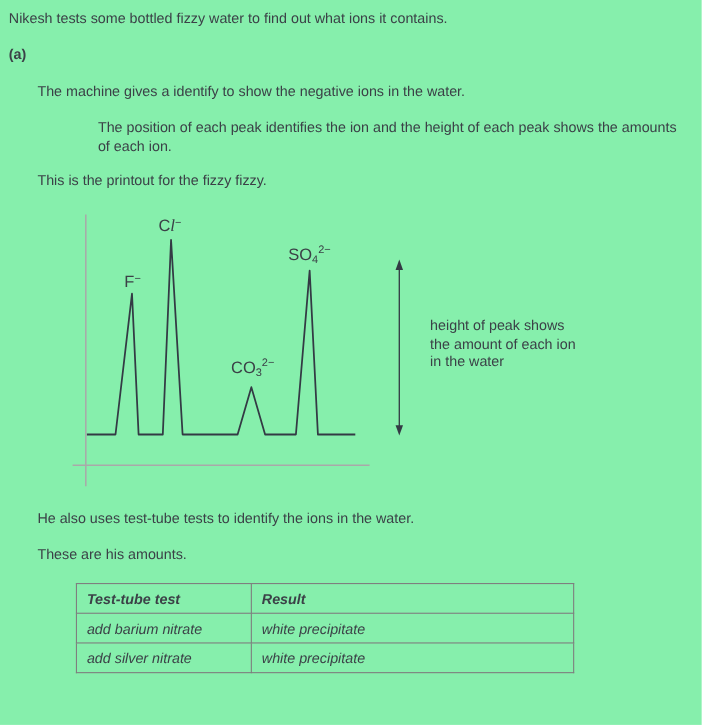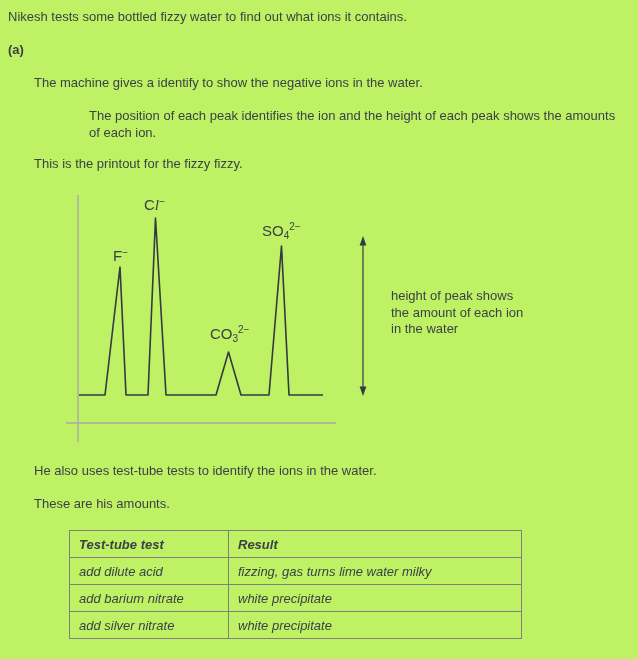--- a/index.html
+++ b/index.html
@@ -1,19 +1,19 @@
 <!DOCTYPE html>
 <html><head>
 <meta charset="utf-8">
 <style>
   html,body{margin:0;padding:0;background:#ffffff;}
   .page{
     position:relative;
     width:638px;height:659px;
-    background:#bef264;
+    background:#86efac;
     font-family:"Liberation Sans", sans-serif;
     font-size:13px;
     color:#3b4147;
     overflow:hidden;
   }
   .t{
     position:absolute;
     margin:0;
     font-size:13px;
     line-height:16.5px;
@@ -102,24 +102,20 @@
     <colgroup>
         <col style="width:159px">
         <col style="width:293px">
       </colgroup>
     <tbody>
       <tr>
         <th>Test-tube test</th>
         <th>Result</th>
       </tr>
       <tr>
-        <td>add dilute acid</td>
-        <td>fizzing, gas turns lime water milky</td>
-      </tr>
-      <tr>
         <td>add barium nitrate</td>
         <td>white precipitate</td>
       </tr>
       <tr>
         <td>add silver nitrate</td>
         <td>white precipitate</td>
       </tr>
     </tbody>
   </table>
 

